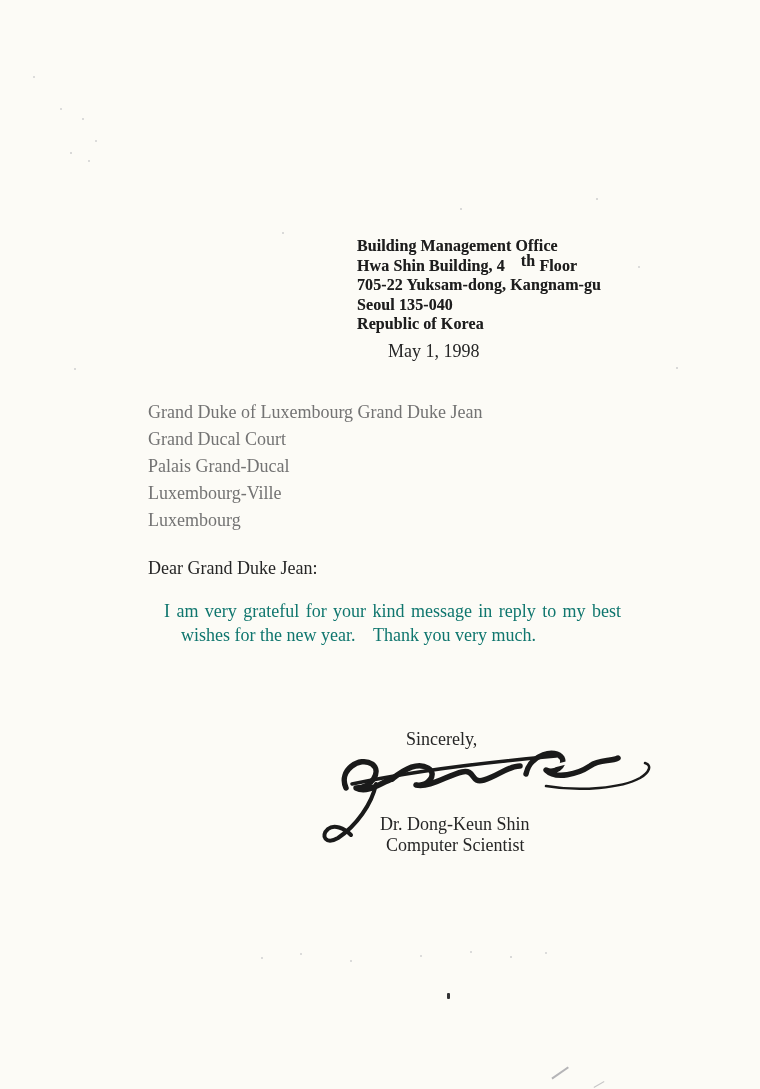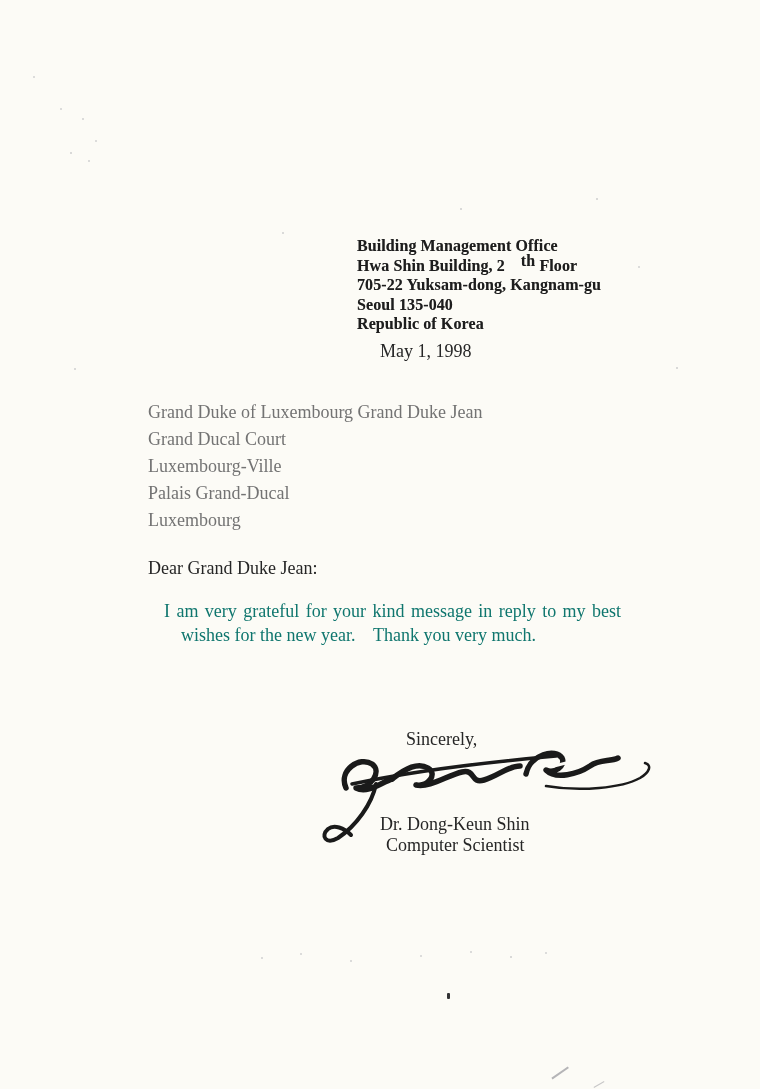--- a/index.html
+++ b/index.html
@@ -32,21 +32,21 @@
     text-shadow: 0 0 0.4px rgba(30,30,30,0.45);
   }
   .letterhead sup {
     font-size: 16px;
     line-height: 0;
     vertical-align: 5px;
     margin-left: 16px;
   }
   .date-line {
     position: absolute;
-    left: 380px;
+    left: 388px;
     top: 341px;
     font-size: 18px;
     color: #262626;
   }
   .recipient {
     position: absolute;
     left: 148px;
     top: 399px;
     font-size: 18px;
     line-height: 27px;
@@ -137,33 +137,33 @@
     transform: rotate(-30deg);
   }
 </style>
 </head>
 <body>
 
 <div class="page">
 
   <div class="letterhead">
     <div>Building Management Office</div>
-    <div><span>Hwa Shin Building, 2</span><sup>th</sup><span> Floor</span></div>
+    <div><span>Hwa Shin Building, 4</span><sup>th</sup><span> Floor</span></div>
     <div>705-22 Yuksam-dong, Kangnam-gu</div>
     <div>Seoul 135-040</div>
     <div>Republic of Korea</div>
   </div>
 
   <div class="date-line">May 1, 1998</div>
 
   <div class="recipient">
     <div>Grand Duke of Luxembourg Grand Duke Jean</div>
     <div>Grand Ducal Court</div>
+    <div>Palais Grand-Ducal</div>
     <div>Luxembourg-Ville</div>
-    <div>Palais Grand-Ducal</div>
     <div>Luxembourg</div>
   </div>
 
   <div class="salutation">Dear Grand Duke Jean:</div>
 
   <div class="letter-body">
     <div class="justified">I am very grateful for your kind message in reply to my best</div>
     <div class="gap-line">wishes for the new year.    Thank you very much.</div>
   </div>
 

